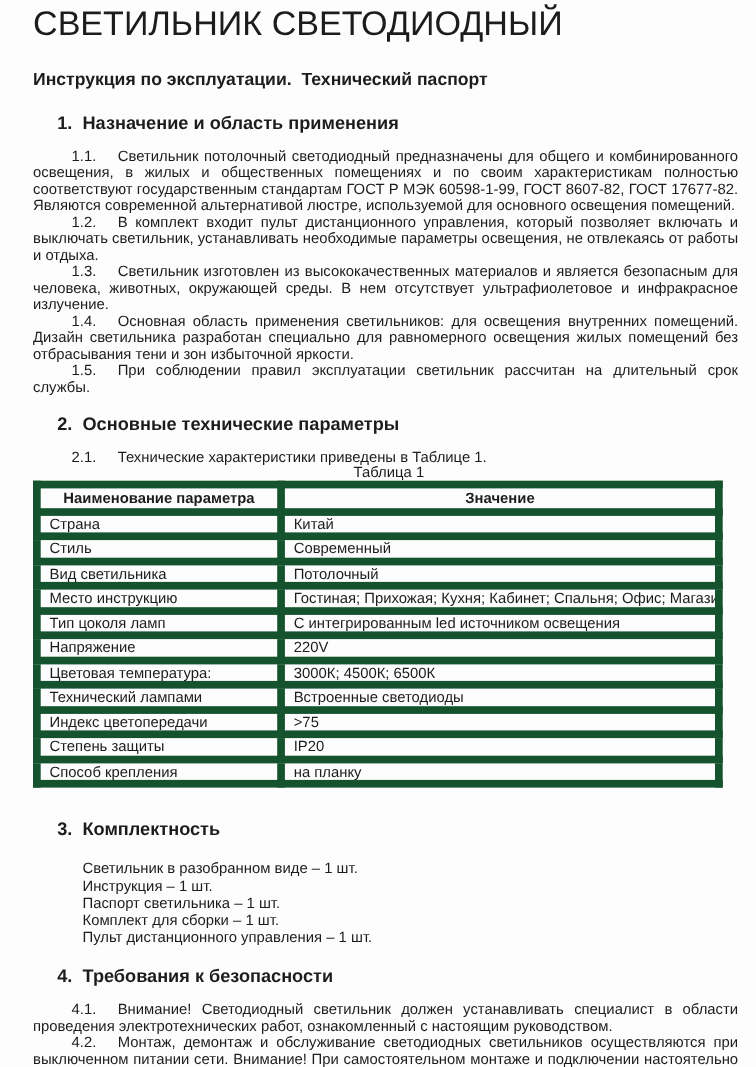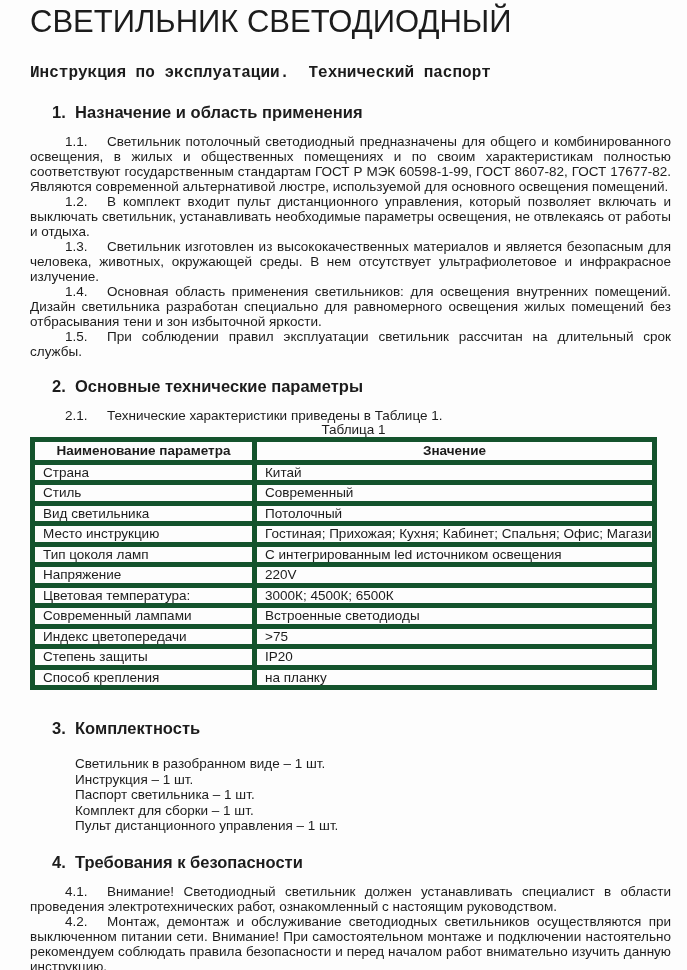--- a/index.html
+++ b/index.html
@@ -22,21 +22,20 @@
     font-weight: 400;
     line-height: 36px;
     margin: 0 0 24px 0;
     letter-spacing: 0px;
   }
   .doc-subtitle {
     font-size: 16px;
     font-weight: 700;
     line-height: 18px;
     margin: 0 0 0 0;
-    font-family: Liberation Mono, monospace;
   }
   .sec-heading {
     font-size: 16.5px;
     font-weight: 700;
     line-height: 17px;
     margin: 0 0 0 22px;
   }
   .sec-heading .hnum {
     display: inline-block;
     width: 23px;
@@ -67,21 +66,21 @@
   table.spec {
     width: 627px;
     border-collapse: collapse;
     table-layout: fixed;
     font-size: 13.5px;
     border: 2px solid #2d2d2d;
     margin-top: 0px;
   }
   table.spec col.c1 { width: 222px; }
   table.spec th, table.spec td {
-    border: 5px solid #14532d;
+    border: 7px solid #14532d;
     padding: 0 2px 0 8px;
     height: 15.5px;
     line-height: 15px;
     overflow: hidden;
     white-space: nowrap;
   }
   table.spec th {
     font-weight: 700;
     text-align: center;
     padding: 1px 0;
@@ -156,21 +155,21 @@
         </tr>
       <tr>
           <td>Напряжение</td>
           <td>220V</td>
         </tr>
       <tr>
           <td>Цветовая температура:</td>
           <td>3000К; 4500К; 6500К</td>
         </tr>
       <tr>
-          <td>Современный лампами</td>
+          <td>Технический лампами</td>
           <td>Встроенные светодиоды</td>
         </tr>
       <tr>
           <td>Индекс цветопередачи</td>
           <td>&gt;75</td>
         </tr>
       <tr>
           <td>Степень защиты</td>
           <td>IP20</td>
         </tr>

